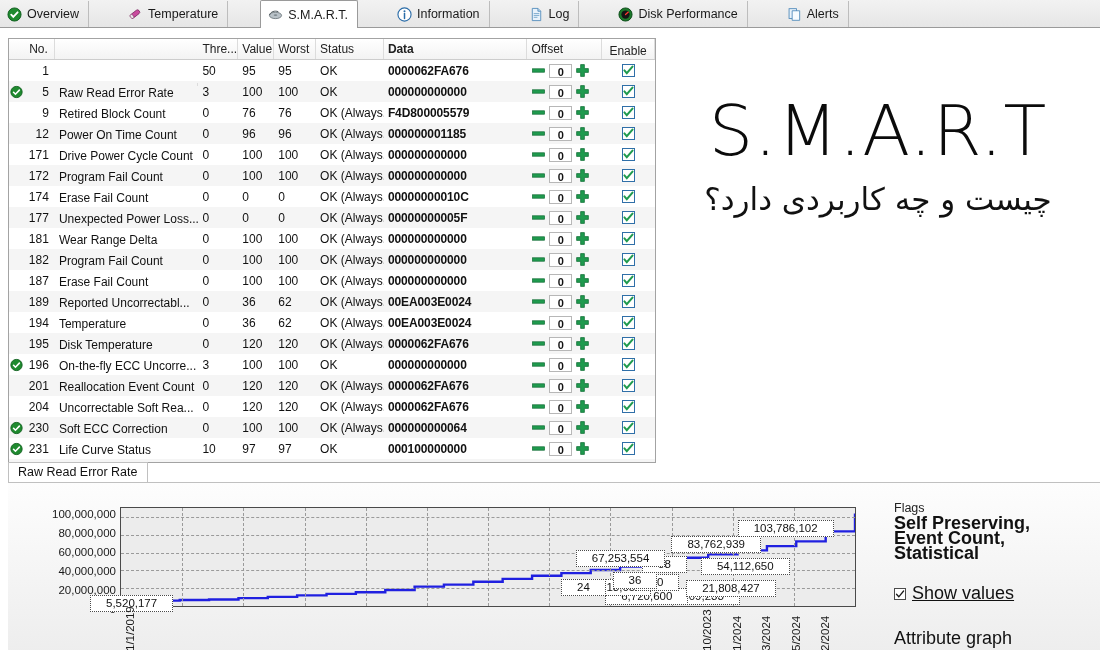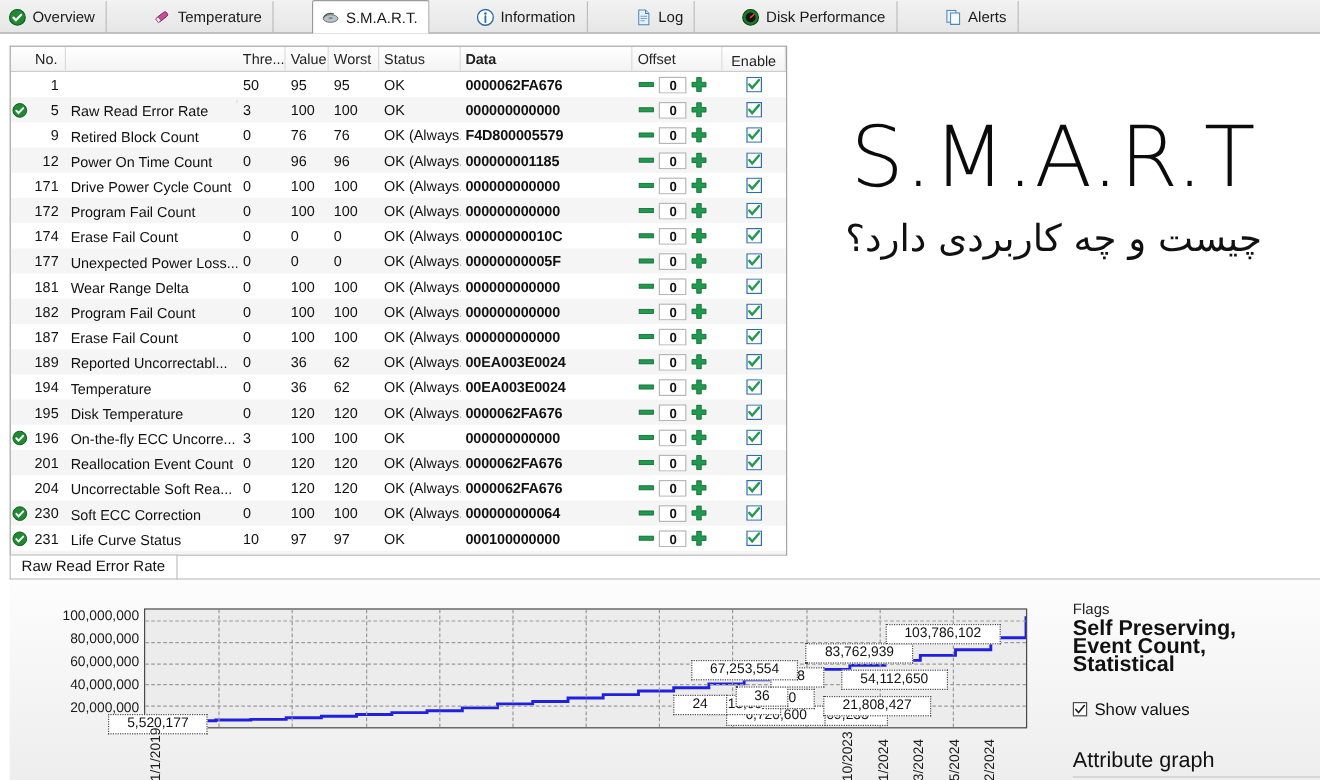--- a/index.html
+++ b/index.html
@@ -149,21 +149,21 @@
     position:absolute;top:0;
     font-size:11.5px;color:#1a1a1a;white-space:nowrap;
     transform-origin:left top;transform:rotate(-90deg) translateX(-42px);
   }
 
   .rightpanel{position:absolute;left:876px;top:0;width:216px;height:168px;padding:18px 0 0 10px;box-sizing:border-box;}
   .rp-flags-label{font-size:12.5px;color:#222;}
   .rp-flags-val{font-size:18px;font-weight:bold;color:#111;line-height:15px;margin-top:1px;width:190px;}
   .rp-check{display:flex;align-items:center;gap:6px;margin-top:22px;}
   .rp-check .box{width:12px;height:12px;border:1px solid #4a4a4a;background:#fff;box-sizing:border-box;display:flex;align-items:center;justify-content:center;}
-  .rp-check span.lbl{font-size:14px;color:#111;}
+  .rp-check span.lbl{font-size:18px;color:#111;text-decoration:underline;}
   .rp-sub{font-size:18px;color:#111;margin-top:24px;}
   .rp-cut{font-size:12.5px;color:#111;margin-top:3px;border-top:1px solid #c8c8c8;padding-top:3px;height:9px;overflow:hidden;color:#555;}
 </style>
 </head>
 <body>
 
 <div class="app">
 
   <div class="tabbar">
 

